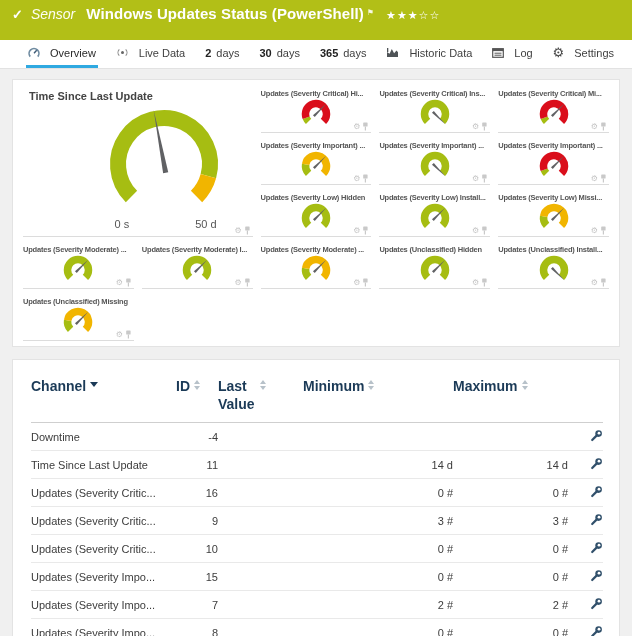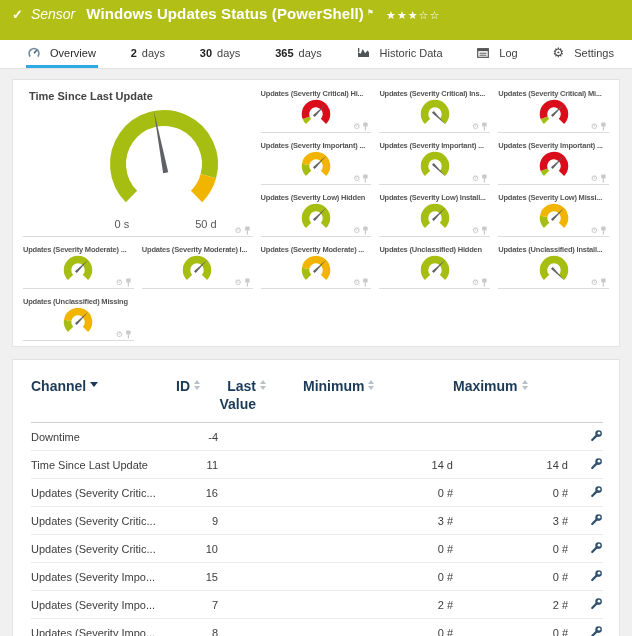--- a/index.html
+++ b/index.html
@@ -51,21 +51,21 @@
   table.channels{width:100%;border-collapse:collapse;table-layout:fixed;}
   table.channels th{font-size:14px;color:#1b3a57;font-weight:bold;text-align:left;
     padding:12px 0 9px;border-bottom:1px solid #cfcfcf;vertical-align:top;}
   table.channels td{font-size:11px;color:#3c3c3c;padding:6px 0;border-bottom:1px solid #e9e9e9;height:14px;}
   .col-channel{width:145px;} .col-id{width:42px;} .col-last{width:85px;}
   .col-min{width:150px;} .col-max{width:115px;} .col-act{width:35px;}
   th.num,td.num{text-align:right;}
   th.center{text-align:center;}
   td.act,th.act{text-align:right;padding-right:4px;}
   .th-inner{display:inline-flex;align-items:flex-start;gap:4px;}
-  .lastvalue-label{display:inline-block;width:38px;text-align:right;line-height:1.25;}
+  .lastvalue-label{display:inline-block;width:38px;text-align:left;line-height:1.25;}
   .sort-updown{display:inline-flex;flex-direction:column;gap:2px;margin-top:2px;}
   .tri-up{width:0;height:0;border-left:3.5px solid transparent;border-right:3.5px solid transparent;border-bottom:4px solid #b7c1c9;}
   .tri-down{width:0;height:0;border-left:3.5px solid transparent;border-right:3.5px solid transparent;border-top:4px solid #b7c1c9;}
   .caret-down{width:0;height:0;border-left:4px solid transparent;border-right:4px solid transparent;border-top:5px solid #1b3a57;margin-top:4px;}
   td.channel-cell{white-space:nowrap;overflow:hidden;}
   .wrench-btn{cursor:pointer;display:inline-block;}
 </style>
 </head>
 <body>
 
@@ -83,20 +83,31 @@
 <div class="tabbar" id="tabbar">
     <div class="tab active">
     <span class="tab-icon">
         <svg width="12" height="12" viewBox="0 0 12 12">
           <path d="M2.2 9.6 A4.9 4.9 0 1 1 9.8 9.6" fill="none" stroke="#6f8ba1" stroke-width="1.7"></path>
           <line x1="6" y1="6.3" x2="8.7" y2="3.3" stroke="#3d5a75" stroke-width="1.4"></line>
         </svg>
       </span>
     <b class="tab-prefix"></b>
     <span class="tab-label">Overview</span>
+  </div>
+    <div class="tab">
+    <span class="tab-icon">
+        <svg width="13" height="11" viewBox="0 0 13 11">
+          <circle cx="6.5" cy="5.5" r="1.5" fill="#666"></circle>
+          <path d="M3.3 2.3 A4.6 4.6 0 0 0 3.3 8.7" fill="none" stroke="#8a8a8a" stroke-width="1.1"></path>
+          <path d="M9.7 2.3 A4.6 4.6 0 0 1 9.7 8.7" fill="none" stroke="#8a8a8a" stroke-width="1.1"></path>
+        </svg>
+      </span>
+    <b class="tab-prefix"></b>
+    <span class="tab-label">Live Data</span>
   </div>
     <div class="tab">
 
     <b class="tab-prefix">2</b>
     <span class="tab-label">days</span>
   </div>
     <div class="tab">
 
     <b class="tab-prefix">30</b>
     <span class="tab-label">days</span>

